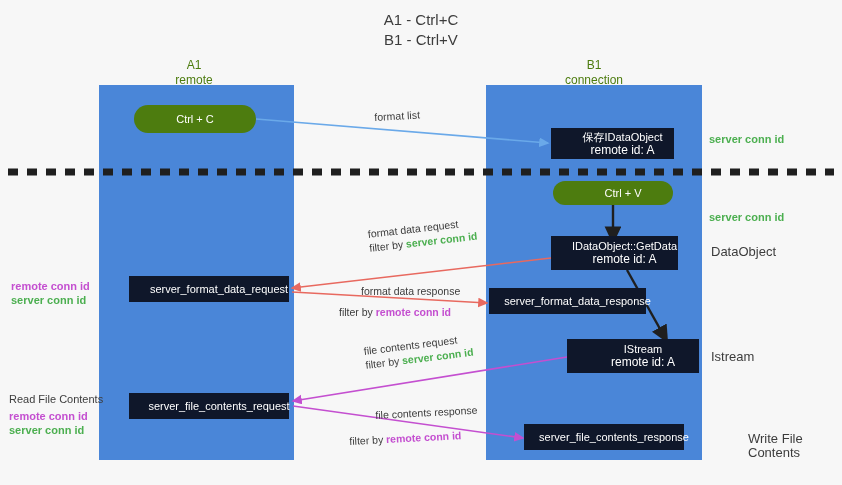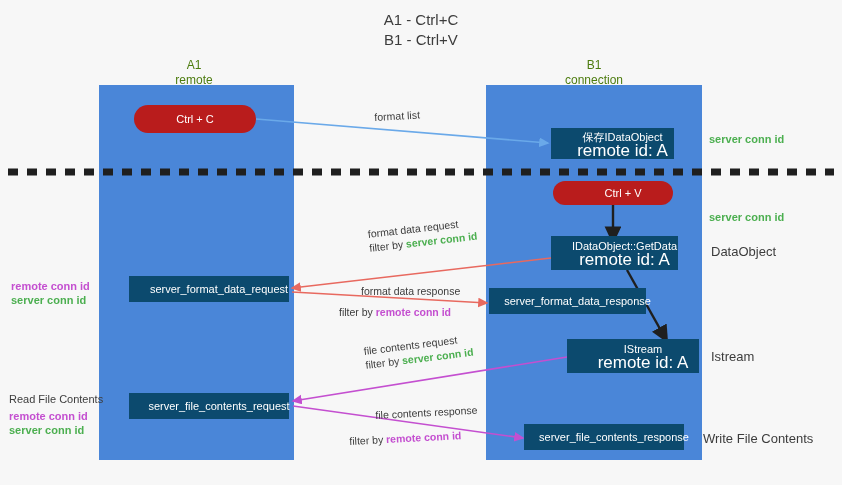--- a/index.html
+++ b/index.html
@@ -52,24 +52,24 @@
     display: flex;
     flex-direction: column;
     align-items: center;
     justify-content: center;
     color: #ffffff;
     font-size: 11px;
     line-height: 13px;
     text-align: center;
     padding: 2px 4px;
   }
-  .box.green { background: #b91c1c; border-radius: 14px; }
+  .box.green { background: #4d7c0f; border-radius: 14px; }
   .box.orange { background: #fbb košt; }
-  .box.orange { background: #0c4a6e; padding-left: 24px; }
-  .box .l2 { font-size: 17px; }
+  .box.orange { background: #0f172a; padding-left: 24px; }
+  .box .l2 { font-size: 12px; }
 
   
   .annot {
     font-size: 11px;
     line-height: 14px;
   }
   .annot.green-t { color: #4caf50; font-weight: bold; }
   .annot.purple-t { color: #c44fd0; font-weight: bold; }
   .annot.grey-t { color: #3c3c3c; }
   .annot.right-lbl { color: #3c3c3c; font-size: 13px; }
@@ -220,21 +220,21 @@
   </div>
 
   <div class="abs annot green-t" style="left:709px; top:132px;">server conn id</div>
 
   <div class="abs annot green-t" style="left:709px; top:210px;">server conn id</div>
 
   <div class="abs annot right-lbl" style="left:711px; top:245px;">DataObject</div>
 
   <div class="abs annot right-lbl" style="left:711px; top:350px;">Istream</div>
 
-  <div class="abs annot right-lbl" style="left:703px; top:432px;">Write File Contents</div>
+  <div class="abs annot right-lbl" style="left:748px; top:432px;">Write File Contents</div>
 
   <div class="abs" style="left:11px; top:279px; width:90px; text-align:left;">
     <div class="annot purple-t">remote conn id</div>
     <div class="annot green-t">server conn id</div>
   </div>
 
   <div class="abs" style="left:9px; top:392px; width:95px; text-align:left;">
     <div class="annot grey-t">Read File Contents</div>
     <div class="annot purple-t" style="margin-top:3px;">remote conn id</div>
     <div class="annot green-t">server conn id</div>

